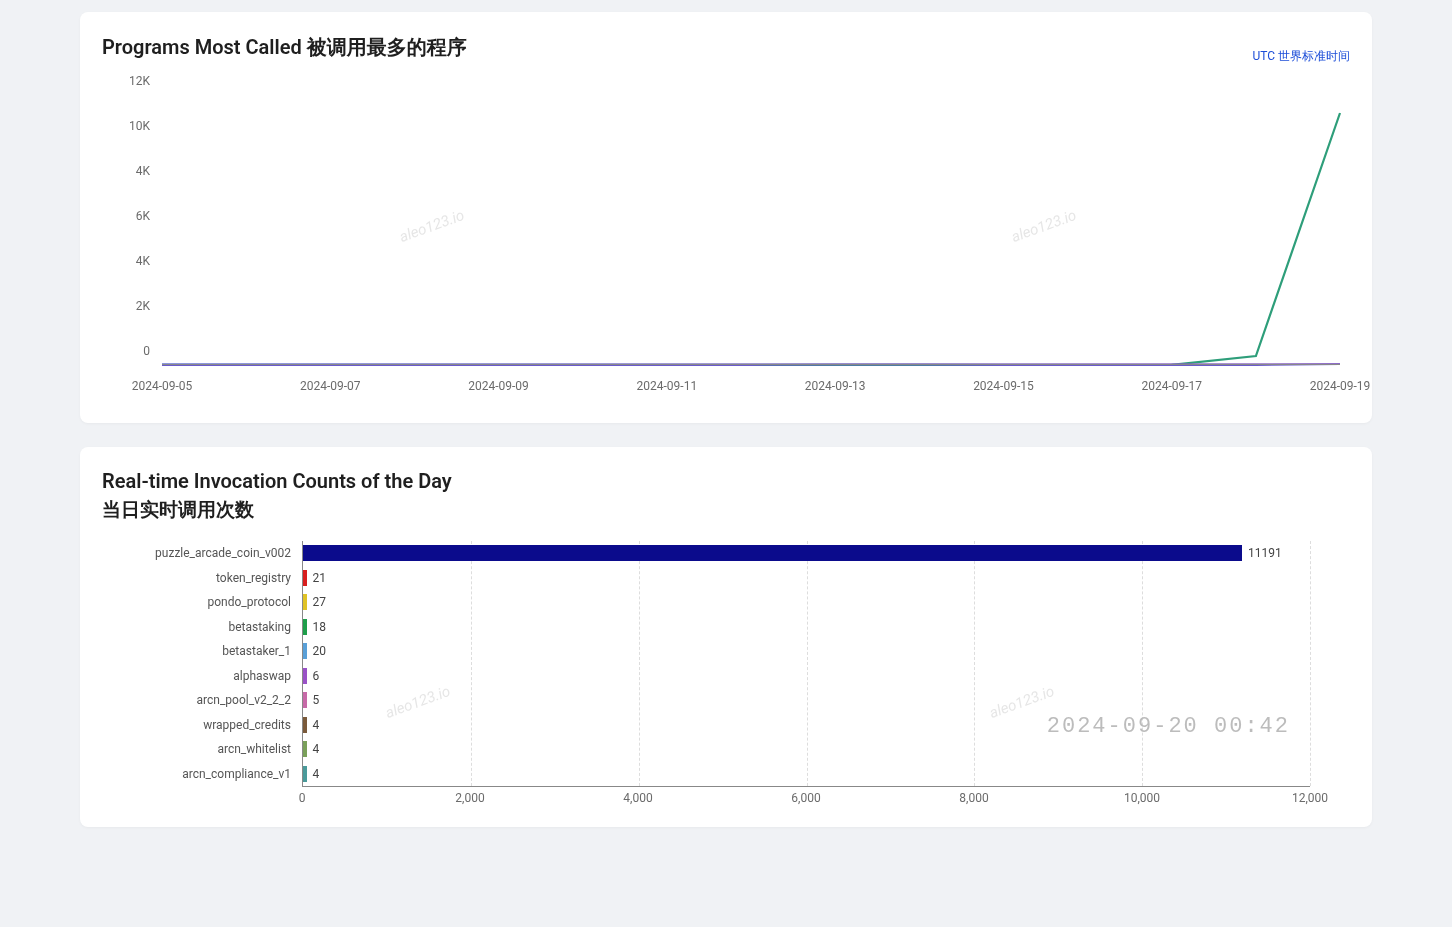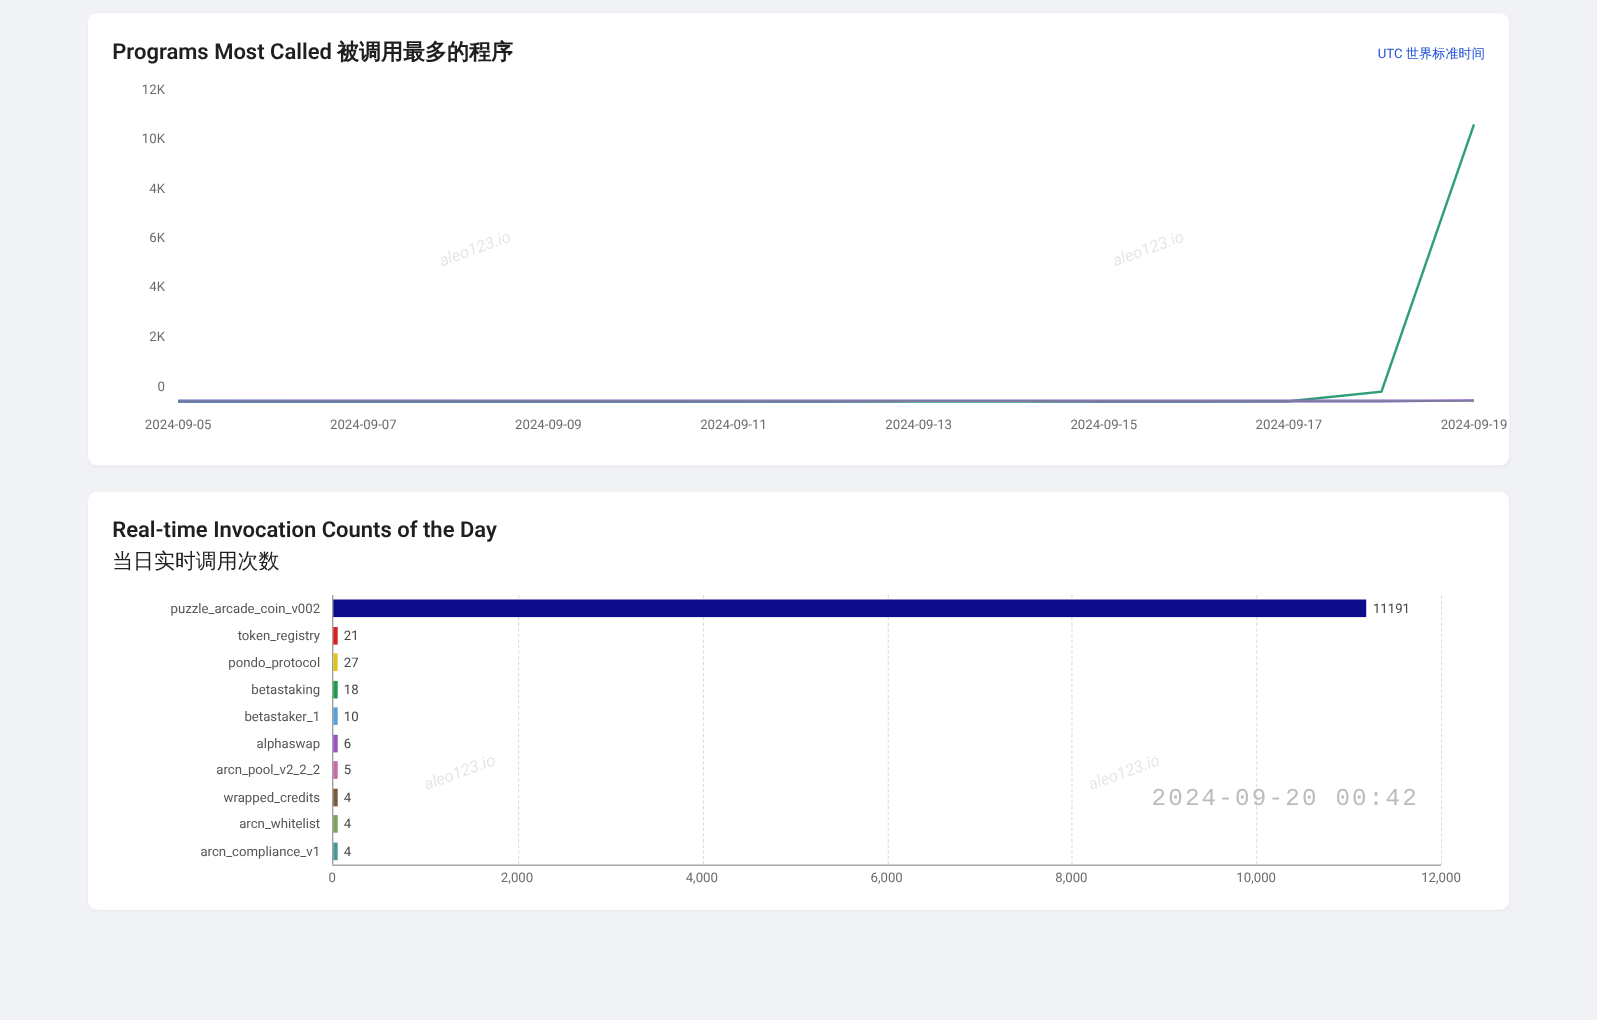--- a/index.html
+++ b/index.html
@@ -16,32 +16,32 @@
   .card {
     background: #fff;
     border-radius: 8px;
     box-shadow: 0 1px 3px rgba(0,0,0,0.04);
     padding: 22px 22px 18px 22px;
     margin-bottom: 24px;
     position: relative;
   }
   .card-header {
     display: flex;
-    align-items: center;
+    align-items: flex-end;
     justify-content: space-between;
   }
   .card-title {
     font-size: 20px;
     font-weight: 600;
     color: #1f1f1f;
     margin: 0 0 4px 0;
   }
   .card-subtitle {
     font-size: 19px;
-    font-weight: 400;
+    font-weight: 700;
     color: #1f1f1f;
     margin: 2px 0 10px 0;
   }
   .utc-label {
     font-size: 12px;
     color: #1d4ed8;
   }
   
   .line-chart {
     position: relative;
@@ -253,21 +253,21 @@
             <div class="bar-value">27</div>
           </div>
           <div class="bar-row">
             <div class="bar-label">betastaking</div>
             <div class="bar-fill" style="width: 0.35%; background: rgb(30, 158, 74);"></div>
             <div class="bar-value">18</div>
           </div>
           <div class="bar-row">
             <div class="bar-label">betastaker_1</div>
             <div class="bar-fill" style="width: 0.35%; background: rgb(90, 160, 216);"></div>
-            <div class="bar-value">10</div>
+            <div class="bar-value">20</div>
           </div>
           <div class="bar-row">
             <div class="bar-label">alphaswap</div>
             <div class="bar-fill" style="width: 0.35%; background: rgb(154, 82, 199);"></div>
             <div class="bar-value">6</div>
           </div>
           <div class="bar-row">
             <div class="bar-label">arcn_pool_v2_2_2</div>
             <div class="bar-fill" style="width: 0.35%; background: rgb(199, 106, 168);"></div>
             <div class="bar-value">5</div>

